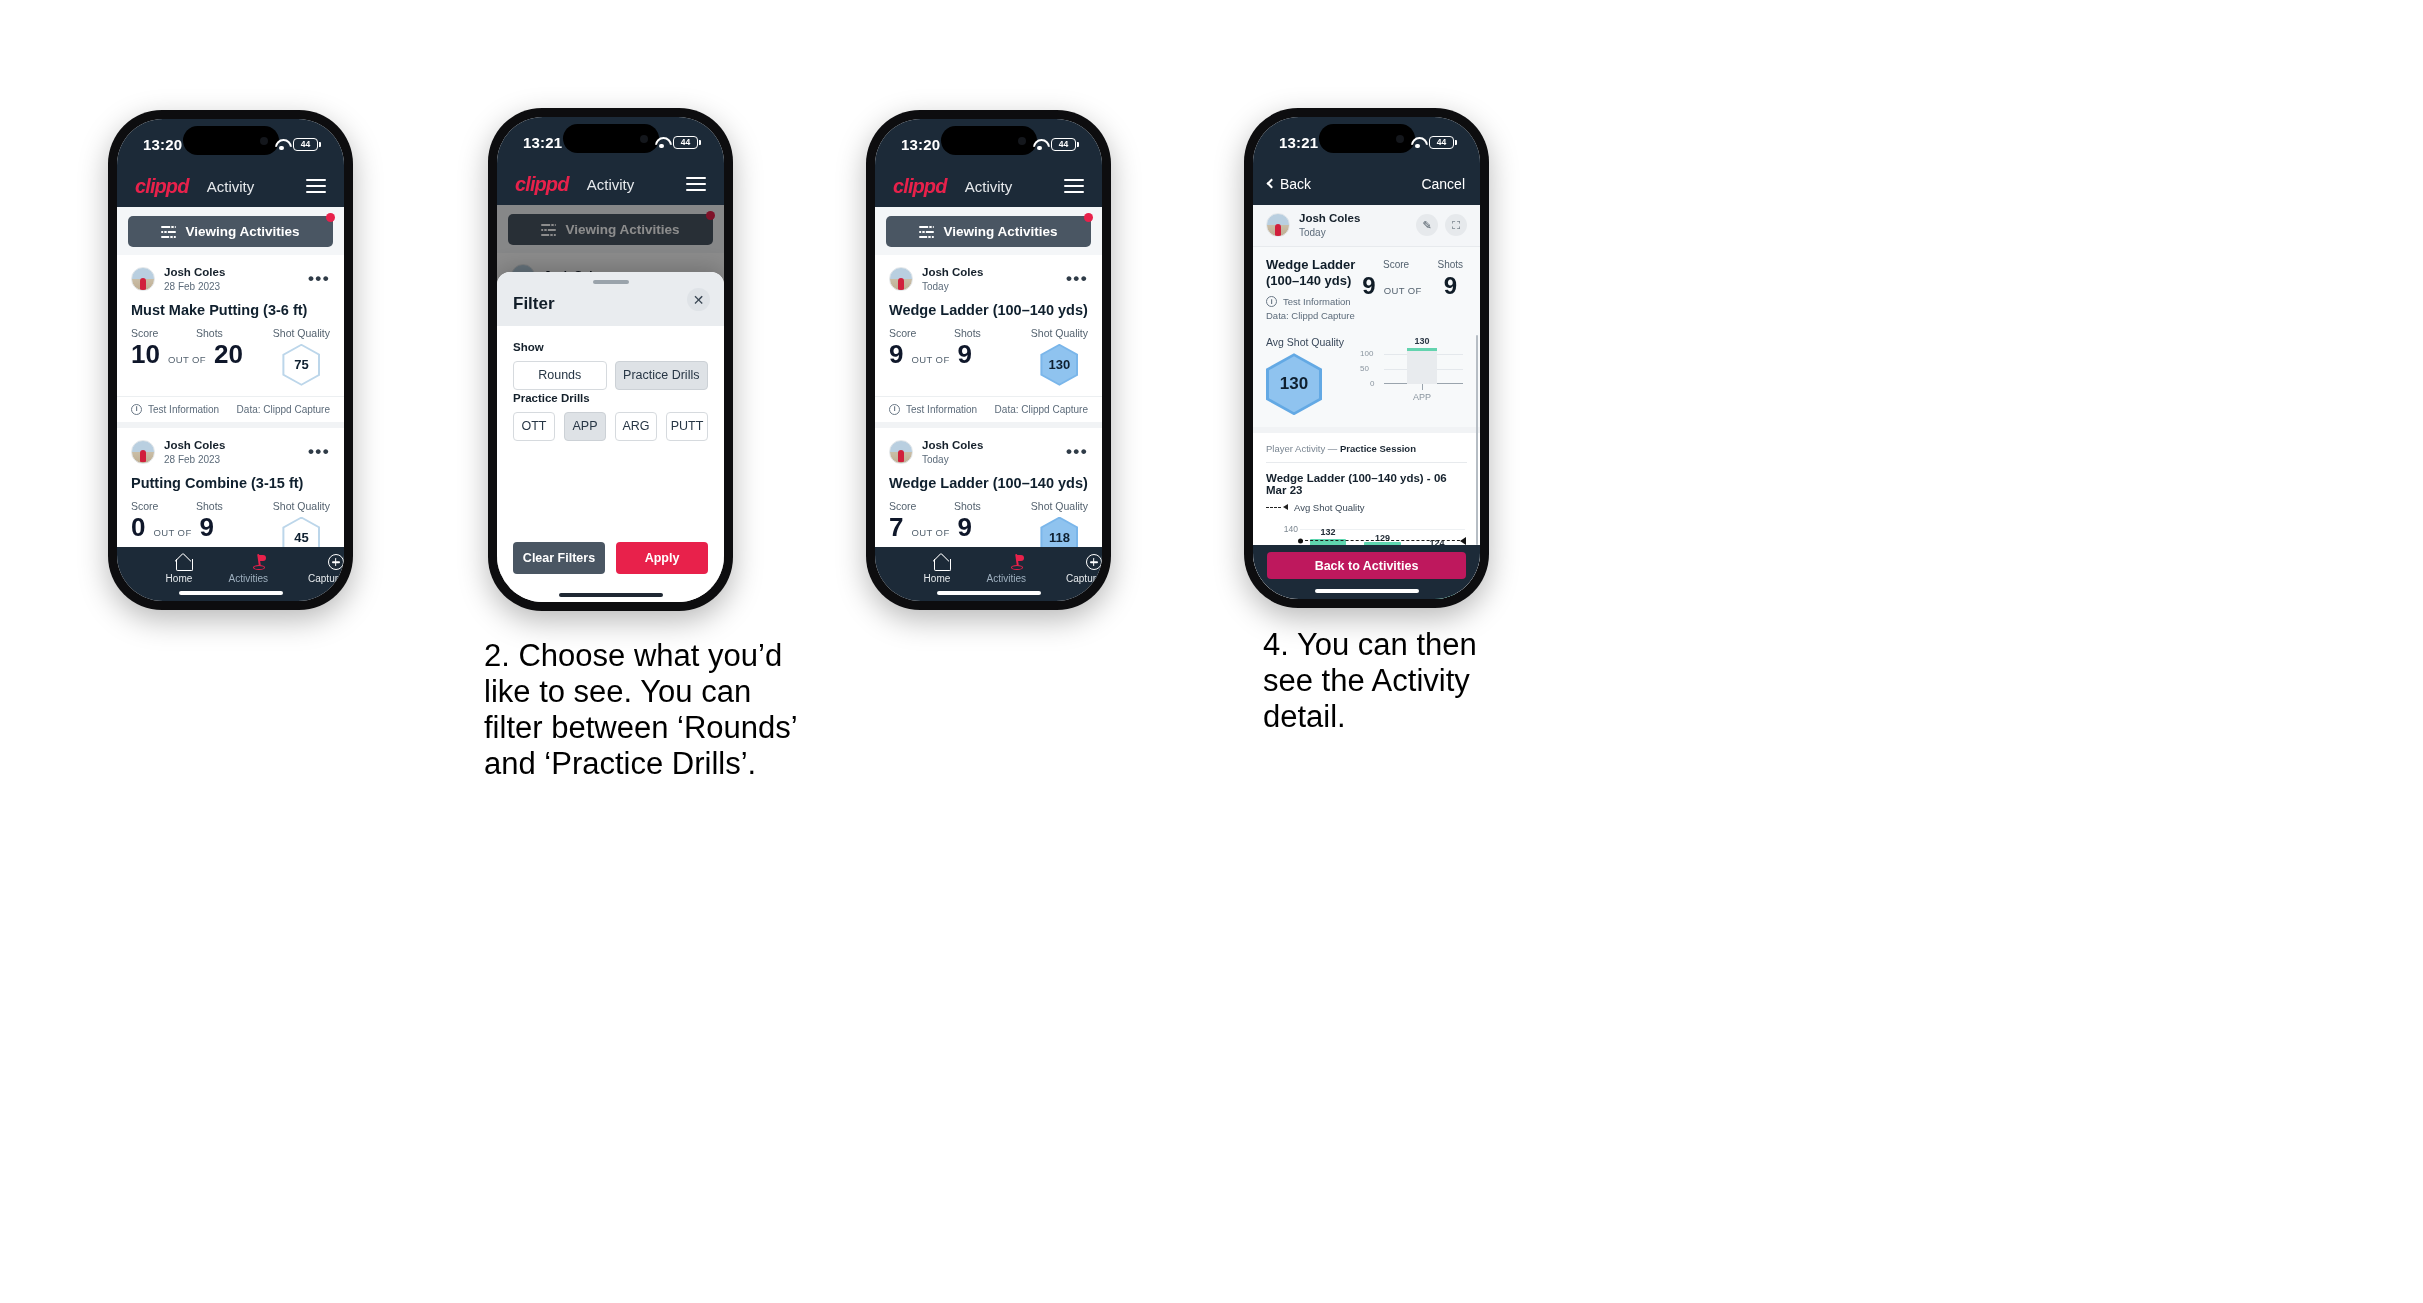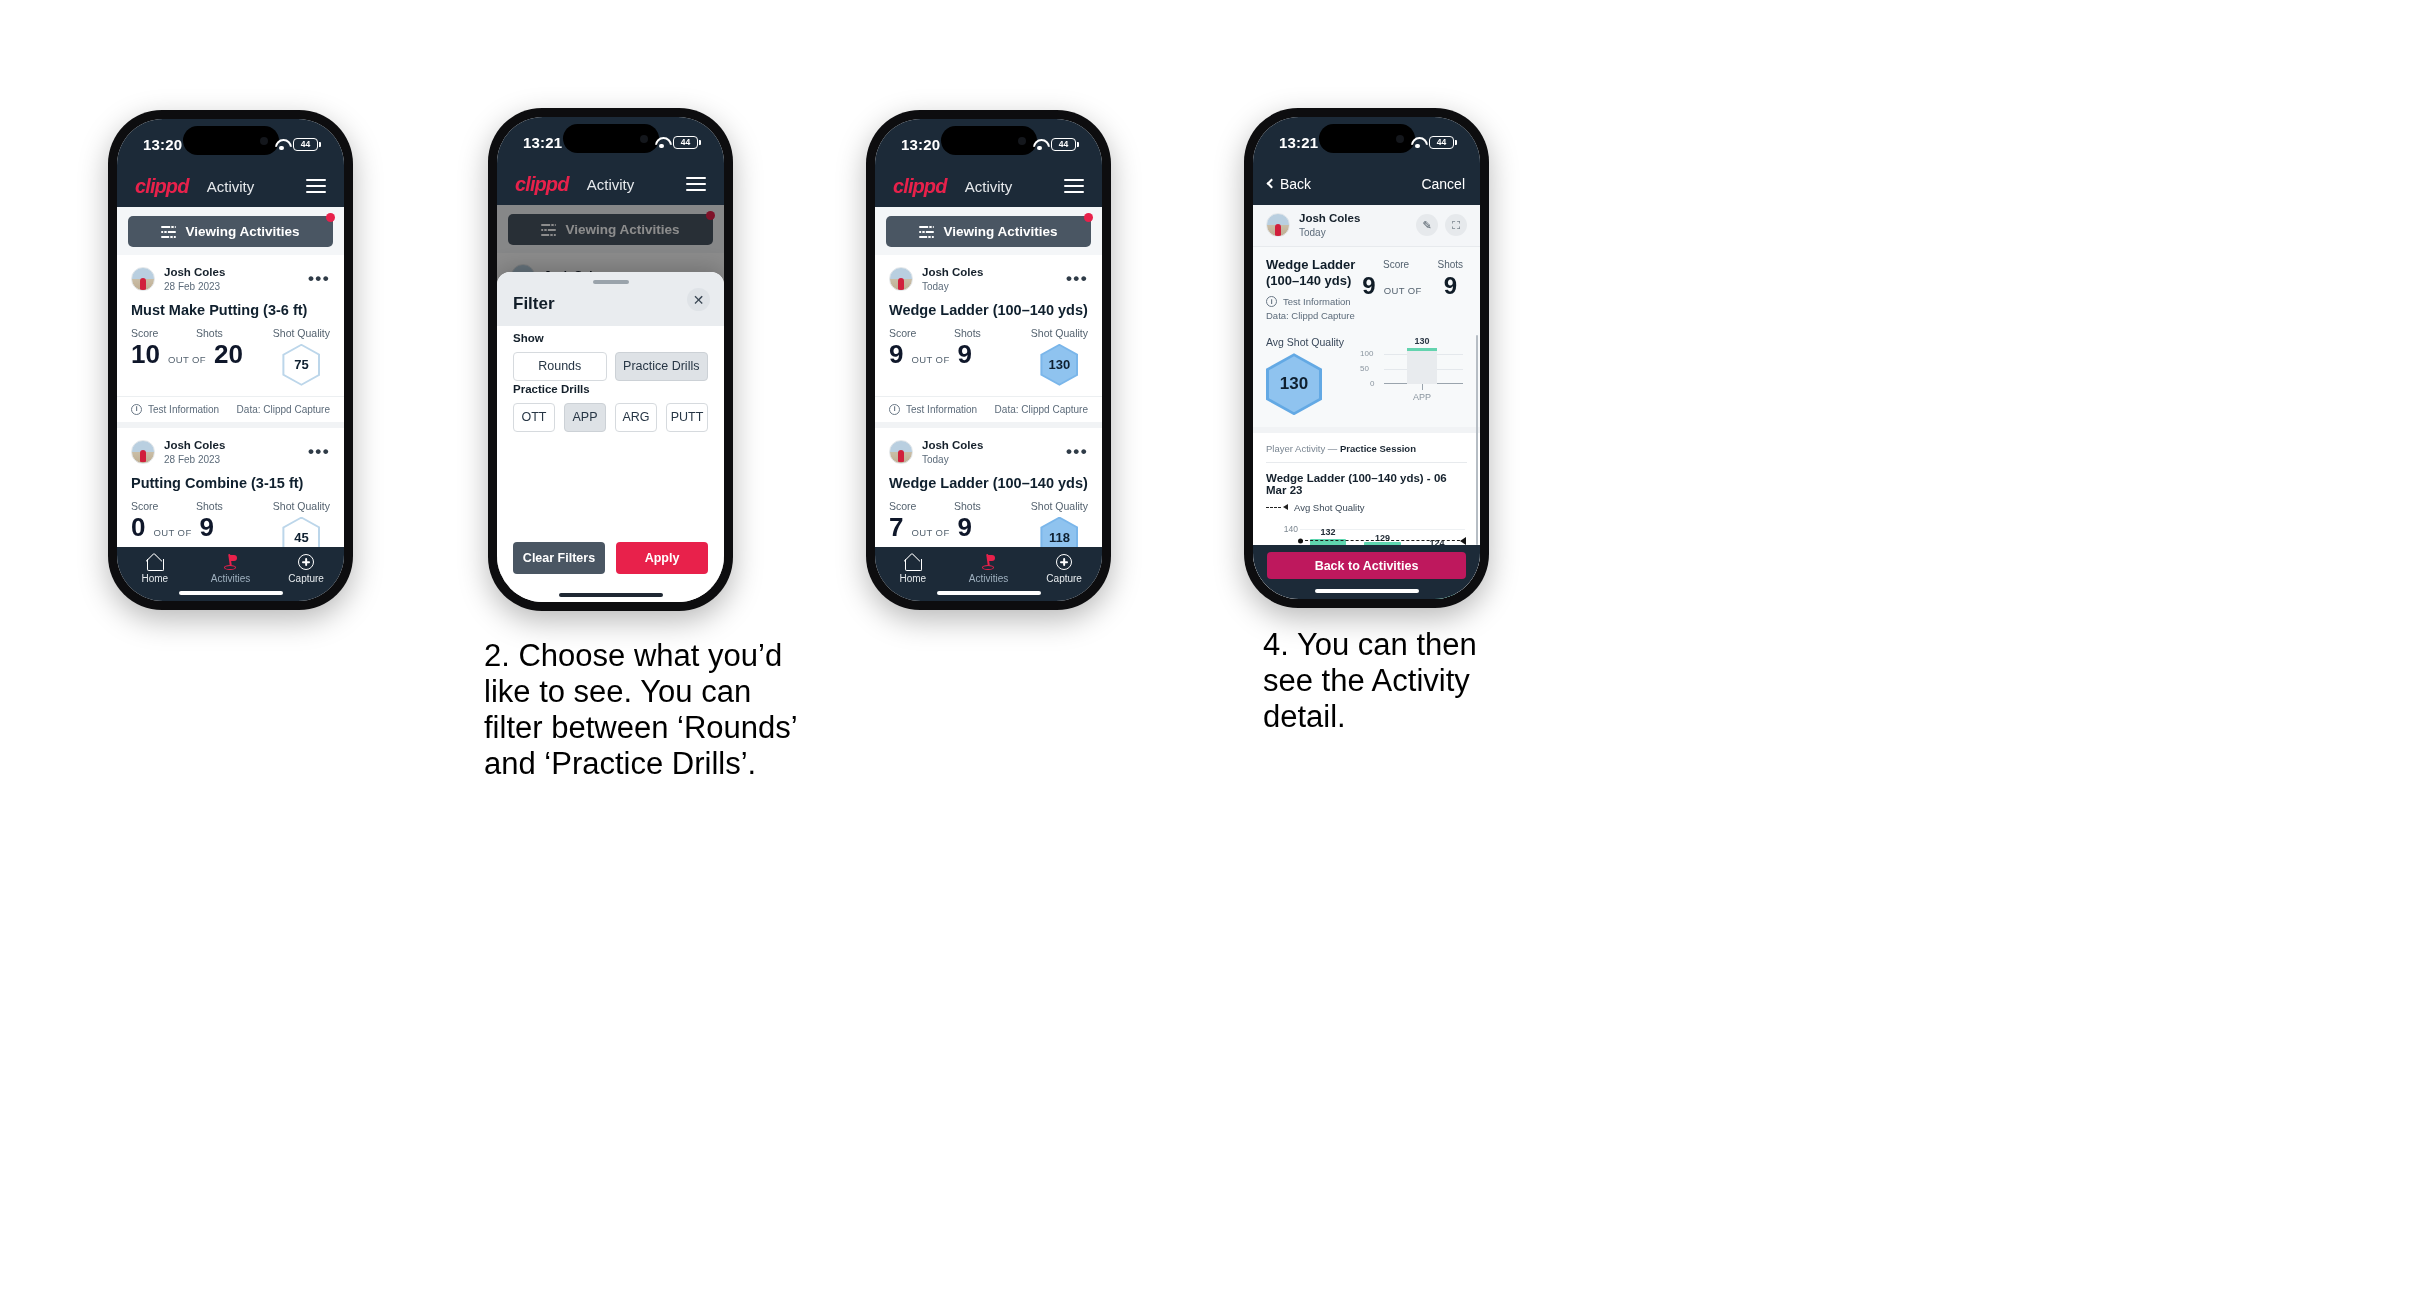--- a/index.html
+++ b/index.html
@@ -173,21 +173,21 @@
     font-size:8px; font-weight:bold; color:#6a7886; margin-right:6px; line-height:1;
   }
   .foot-right { margin-left:auto; }
 
   
   .tabbar {
     flex:0 0 54px; background:#1c2a38;
     display:flex; align-items:flex-start; justify-content:space-around;
     padding-top:7px; position:relative;
   }
-  .tab { display:flex; flex-direction:column; align-items:center; gap:3px; width:33%; }
+  .tab { display:flex; flex-direction:column; align-items:flex-end; gap:3px; width:33%; }
   .tab-lab { font-size:10px; color:#e7ebee; }
   .tab.active .tab-lab { color:#9fb0bf; }
   .home-ic { width:17px; height:16px; position:relative; }
   .home-ic::before{
     content:""; position:absolute; left:1px; top:5px; width:15px; height:11px;
     border:1.7px solid #fff; border-top:none; border-radius:0 0 2px 2px;
   }
   .home-ic::after{
     content:""; position:absolute; left:1.5px; top:1px; width:11px; height:11px;
     border-top:1.7px solid #fff; border-left:1.7px solid #fff;
@@ -236,21 +236,21 @@
     padding:8px 16px 12px; position:relative;
   }
   .grabber { width:36px; height:3.5px; background:#9aa3ab; border-radius:3px; margin:0 auto 10px; }
   .sheet-title { font-size:17px; font-weight:bold; color:#121e29; }
   .close-btn {
     position:absolute; right:14px; top:16px;
     width:23px; height:23px; border-radius:50%; background:#dfe3e7;
     display:flex; align-items:center; justify-content:center;
     color:#3a4754; font-size:14px; line-height:1;
   }
-  .sheet-body { padding:6px 16px 0; flex:1 1 auto; }
+  .sheet-body { padding:15px 16px 0; flex:1 1 auto; }
   .sec-lab { font-size:11.5px; font-weight:bold; color:#14202b; margin-bottom:8px; }
   .seg-row { display:flex; gap:8px; margin-bottom:2px; }
   .seg {
     flex:1; height:29px; border:1px solid #d6dade; border-radius:4px;
     display:flex; align-items:center; justify-content:center;
     font-size:12.5px; color:#273645; background:#fff;
   }
   .seg.on { background:#dee2e6; border-color:#ccd1d6; }
   .chip-row { display:flex; gap:9px; }
   .chip {

